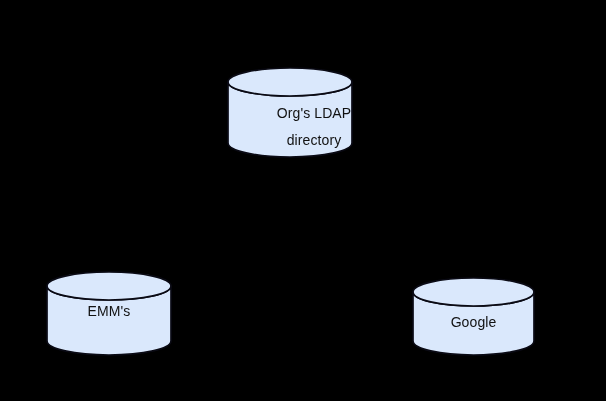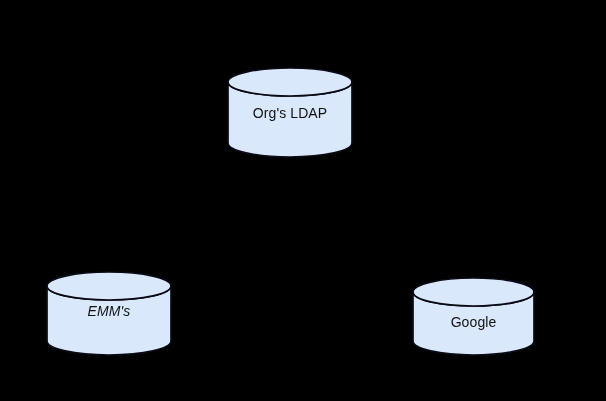--- a/index.html
+++ b/index.html
@@ -36,33 +36,33 @@
     line-height: 27px;
     white-space: pre;
     pointer-events: none;
     letter-spacing: 0.1px;
   }
 </style>
 </head>
 <body>
 
 <div id="canvas" style="width: 606px; height: 401px; background: rgb(0, 0, 0);">
-    <div class="cylinder" style="left: 228px; top: 68px; width: 124px; height: 89px;">
+    <div class="cylinder" style="left: 228px; top: 68px; width: 124px; height: 89px; padding-left: 48px;">
       <svg width="124" height="89" viewBox="0 0 124 89">
         <path d="M 0 14 A 62 14 0 0 0 124 14 L 124 75 A 62 14 0 0 1 0 75 Z" fill="#dae8fc" stroke="#0a0a14" stroke-width="1.7" stroke-linejoin="round"></path>
         <ellipse cx="62" cy="14" rx="62" ry="14" fill="#dae8fc" stroke="#0a0a14" stroke-width="1.7"></ellipse>
       </svg>
-      <div class="cyl-label" style="top: 32px; font-size: 14px; color: rgb(17, 17, 17);"><div>Org's LDAP</div></div>
+      <div class="cyl-label" style="top: 32px; font-size: 14px; color: rgb(17, 17, 17);"><div>Org's LDAP</div><div>directory</div></div>
     </div>
     <div class="cylinder" style="left: 47px; top: 272px; width: 124px; height: 83px;">
       <svg width="124" height="83" viewBox="0 0 124 83">
         <path d="M 0 14 A 62 14 0 0 0 124 14 L 124 69 A 62 14 0 0 1 0 69 Z" fill="#dae8fc" stroke="#0a0a14" stroke-width="1.7" stroke-linejoin="round"></path>
         <ellipse cx="62" cy="14" rx="62" ry="14" fill="#dae8fc" stroke="#0a0a14" stroke-width="1.7"></ellipse>
       </svg>
-      <div class="cyl-label" style="top: 26px; font-size: 14px; color: rgb(17, 17, 17); font-style: italic;"><div>EMM's</div></div>
+      <div class="cyl-label" style="top: 26px; font-size: 14px; color: rgb(17, 17, 17);"><div>EMM's</div></div>
     </div>
     <div class="cylinder" style="left: 413px; top: 278px; width: 121px; height: 77px;">
       <svg width="121" height="77" viewBox="0 0 121 77">
         <path d="M 0 14 A 60.5 14 0 0 0 121 14 L 121 63 A 60.5 14 0 0 1 0 63 Z" fill="#dae8fc" stroke="#0a0a14" stroke-width="1.7" stroke-linejoin="round"></path>
         <ellipse cx="60.5" cy="14" rx="60.5" ry="14" fill="#dae8fc" stroke="#0a0a14" stroke-width="1.7"></ellipse>
       </svg>
       <div class="cyl-label" style="top: 31px; font-size: 14px; color: rgb(17, 17, 17);"><div>Google</div></div>
     </div>
   </div>
 

